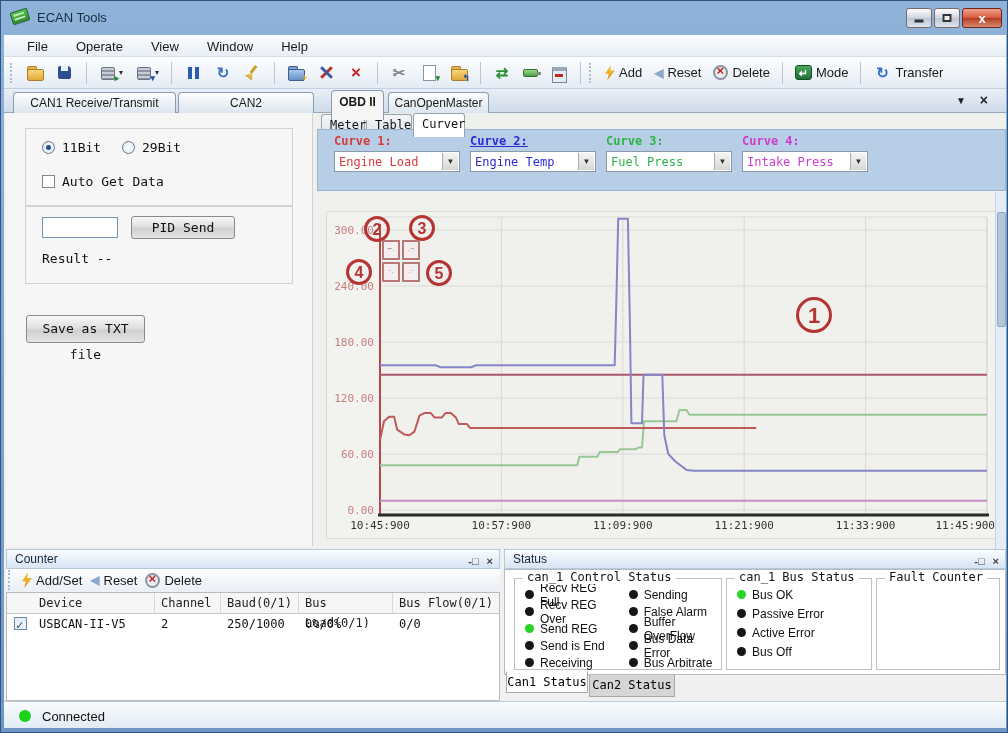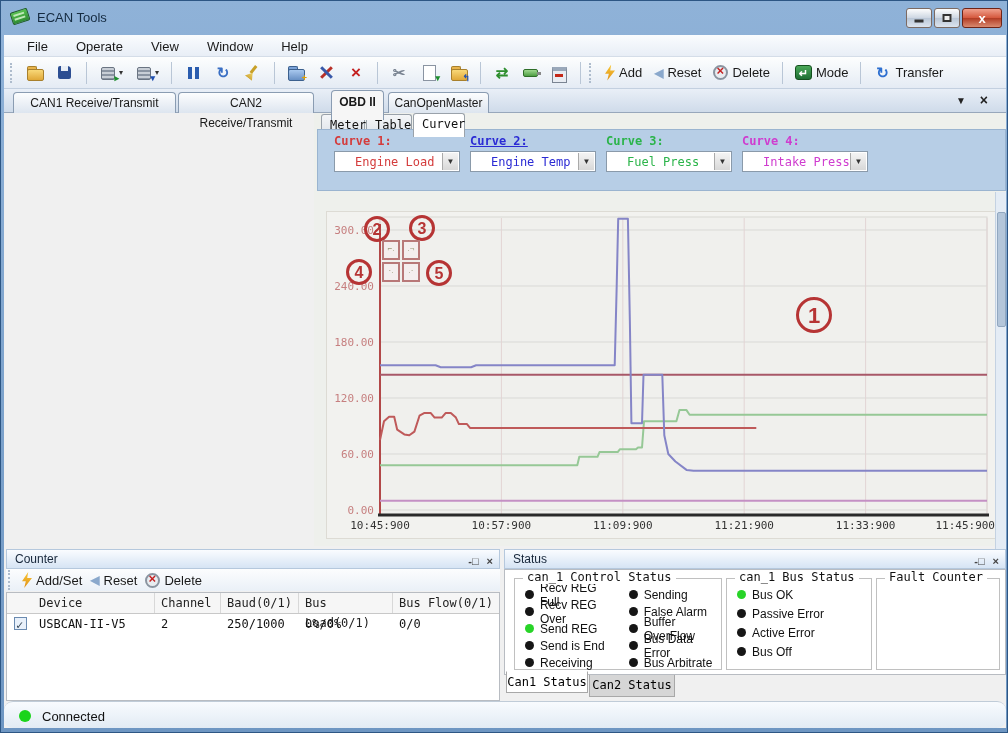--- a/index.html
+++ b/index.html
@@ -66,21 +66,21 @@
   .ctl-label{position:absolute;font-size:13px;color:#111;}
   .btn{position:absolute;border:1px solid #8a8a8a;border-radius:3px;background:linear-gradient(#f8f8f8,#e0e0e0 45%,#d0d0d0 55%,#e4e4e4);font-size:13px;color:#111;text-align:center;}
   .tinput{position:absolute;border:1px solid #7a93ad;background:#fff;font-size:12px;padding:2px 4px;}
   
   #right-panel{position:absolute;left:310px;top:78px;width:692px;height:433px;background:#eef0ec;}
   .vtab{position:absolute;top:1px;height:22px;border:1px solid #9aa2aa;border-bottom:none;border-radius:3px 3px 0 0;background:linear-gradient(#f4f6f8,#dde2e8);font-size:12px;text-align:center;line-height:21px;color:#111;padding:0 8px;}
   .vtab.active{background:#fff;top:0px;height:24px;z-index:3;}
   #curvebar{position:absolute;left:3px;top:16px;width:689px;height:62px;background:#b7cee6;border:1px solid #9ab4d0;}
   .curve-block{position:absolute;top:4px;width:126px;}
   .curve-label{font-size:12px;font-weight:bold;}
-  .curve-select{margin-top:3px;height:21px;background:#fff;border:1px solid #8a9aaa;display:flex;align-items:center;font-size:12px;padding-left:20px;position:relative;}
+  .curve-select{margin-top:3px;height:21px;background:#fff;border:1px solid #8a9aaa;display:flex;align-items:center;font-size:12px;padding-left:4px;position:relative;}
   .curve-select .arrowbtn{position:absolute;right:1px;top:1px;bottom:1px;width:16px;background:linear-gradient(#f4f4f4,#d8d8d8);border-left:1px solid #aaa;font-size:8px;color:#333;text-align:center;line-height:17px;}
   #chartbox{position:absolute;left:12px;top:98px;width:672px;height:328px;background:#f2f2ef;border:1px solid #dddbd4;}
   .ann-circle{position:absolute;border:3px solid #b63434;border-radius:50%;color:#b63434;font-weight:bold;text-align:center;background:transparent;}
   .ann-sm{width:26px;height:26px;font-size:16px;line-height:21px;}
   .ann-lg{width:36px;height:36px;font-size:22px;line-height:31px;}
   #zoomgrid{position:absolute;left:55px;top:28px;width:38px;height:42px;display:grid;grid-template:1fr 1fr/1fr 1fr;gap:2px;}
   #zoomgrid span{border:2px solid #b87878;background:#f4eeee;font-size:8px;color:#997;line-height:14px;text-align:center;}
   #vscroll{position:absolute;left:681px;top:79px;width:11px;height:432px;background:#e4ecf5;border-left:1px solid #c4d2e2;}
   #vscroll .thumb{position:absolute;left:1px;top:20px;width:9px;height:115px;background:#b4c6da;border:1px solid #92a8c0;border-radius:2px;}
   
@@ -98,21 +98,21 @@
   .cellcheck .checkbox{left:7px;top:3px;background:#e8f0fa;border-color:#6a8ab0;}
   .cellcheck.checked .checkbox::after{content:"✓";position:absolute;left:1px;top:-3px;font-size:12px;color:#345;font-weight:bold;}
   .fieldset{position:absolute;border:1px solid #c0c0c0;}
   .fieldset .legend{position:absolute;top:-9px;left:8px;background:#fff;padding:0 4px;font-size:12px;color:#111;}
   .led-item{display:flex;align-items:center;gap:6px;height:19px;padding-left:10px;font-size:12px;color:#111;}
   .led{width:9px;height:9px;border-radius:50%;background:#161616;flex:0 0 auto;}
   .led.on{background:#28d428;}
   .dock-tab{position:absolute;height:22px;border:1px solid #a8a8a8;border-top:none;font-size:12px;line-height:20px;text-align:center;background:#d6d6d6;}
   .dock-tab.active{background:#fff;border-top:1px solid #fff;}
   
-  #statusbar{position:absolute;left:0;top:666px;width:1002px;height:27px;background:linear-gradient(#f8fbfe,#e2ebf4);border-top:1px solid #c0ccd8;border-radius:9px;}
+  #statusbar{position:absolute;left:0;top:666px;width:1002px;height:27px;background:linear-gradient(#f8fbfe,#e2ebf4);border-top:1px solid #c0ccd8;}
   #statusbar .dot{position:absolute;left:15px;top:8px;width:12px;height:12px;border-radius:50%;background:#1ad41a;}
   #statusbar .txt{position:absolute;left:38px;top:7px;font-size:13px;color:#111;}
   text{font-family:"DejaVu Sans Mono","Liberation Mono",monospace;}
 </style>
 </head>
 <body>
 
 <div id="win">
 
   <div id="titlebar">
@@ -234,20 +234,36 @@
 
     <div id="tabstrip">
       <div class="mtab" style="left:9px;width:163px">CAN1 Receive/Transmit</div>
       <div class="mtab" style="left:174px;width:136px;padding:0 6px">CAN2 Receive/Transmit</div>
       <div class="mtab active" style="left:327px;width:53px;padding:0 4px">OBD II</div>
       <div class="mtab" style="left:384px;width:101px;padding:0 4px">CanOpenMaster</div>
       <span style="position:absolute;right:40px;top:6px;font-size:10px;color:#222">▼</span>
       <span style="position:absolute;right:18px;top:3px;font-size:14px;color:#222;font-weight:bold">×</span>
     </div>
 
+    <div id="left-panel">
+      <div class="groupbox" style="left:19px;top:15px;width:268px;height:78px">
+        <span class="radio sel" style="left:16px;top:12px"></span>
+        <span class="ctl-label mono" style="left:36px;top:11px">11Bit</span>
+        <span class="radio" style="left:96px;top:12px"></span>
+        <span class="ctl-label mono" style="left:116px;top:11px">29Bit</span>
+        <span class="checkbox" style="left:16px;top:46px"></span>
+        <span class="ctl-label mono" style="left:36px;top:45px">Auto Get Data</span>
+      </div>
+      <div class="groupbox" style="left:19px;top:93px;width:268px;height:78px">
+        <input class="tinput" style="left: 16px; top: 10px; width: 76px; height: 21px;" value="">
+        <div class="btn mono" style="left:105px;top:9px;width:104px;height:23px;line-height:21px">PID Send</div>
+        <span class="ctl-label mono" style="left:16px;top:44px">Result --</span>
+      </div>
+      <div class="btn mono" style="left:20px;top:202px;width:119px;height:28px;line-height:26px">Save as TXT file</div>
+    </div>
 
     <div id="right-panel">
       <div class="vtab mono" style="left:7px;width:44px">Meter</div>
       <div class="vtab mono" style="left:52px;width:46px">Table</div>
       <div class="vtab mono active" style="left:99px;width:52px">Curver</div>
 
       <div id="curvebar">
         <div class="curve-block" style="left:16px">
           <div class="curve-label mono c-label" style="color: rgb(212, 60, 60);">Curve 1:</div>
           <div class="curve-select">

